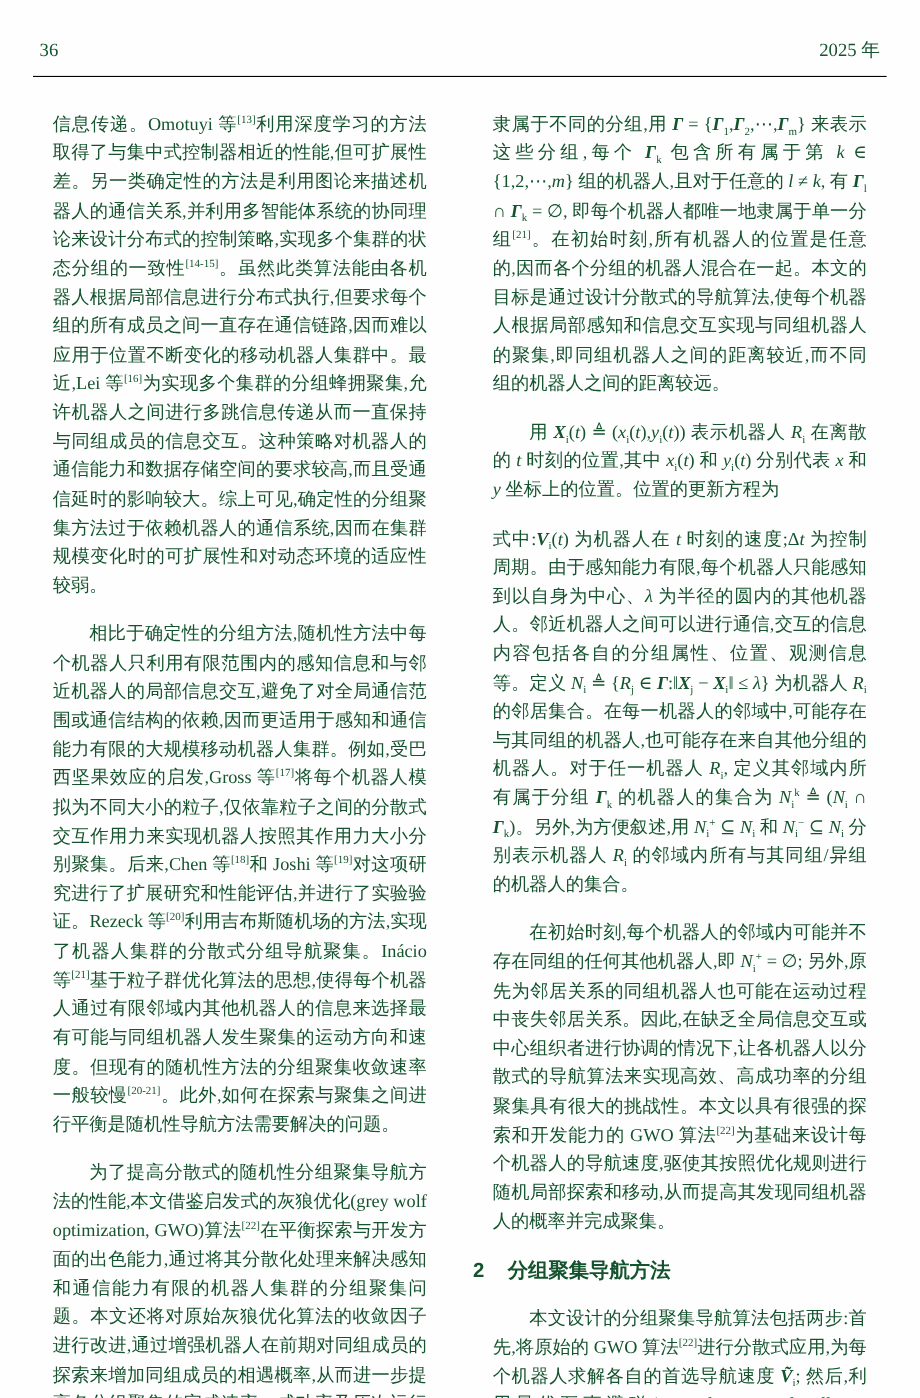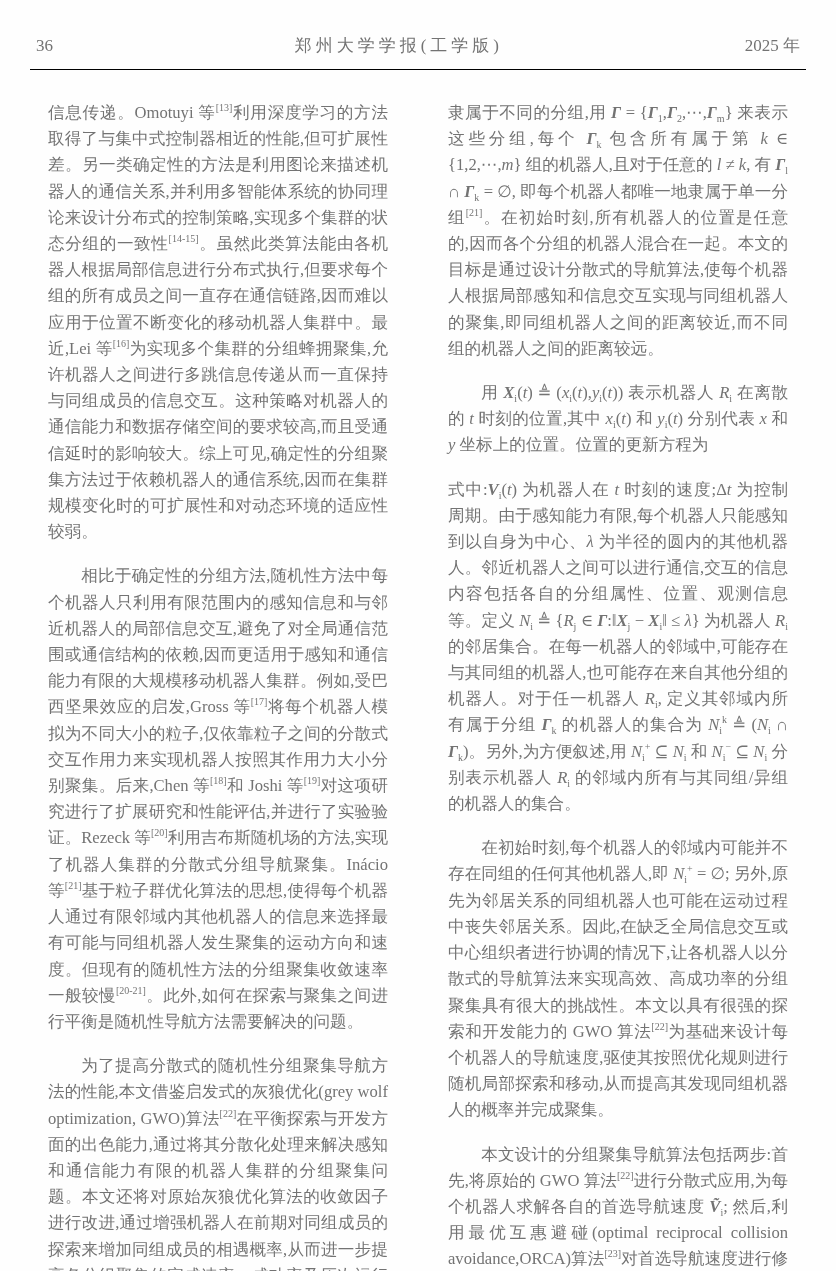--- a/index.html
+++ b/index.html
@@ -5,21 +5,21 @@
   html, body {
     margin: 0; padding: 0;
     background: #ffffff;
   }
   .page {
     position: relative;
     width: 836px; height: 1271px;
     box-sizing: border-box;
     padding: 34px 30px 0 30px;
     background: #fefefe;
-    color: #737373;
+    color: #14532d;
     font-family: "Liberation Serif", "DejaVu Serif", serif;
     overflow: hidden;
   }
   .page-header {
     display: flex;
     justify-content: space-between;
     align-items: baseline;
     font-size: 17px;
     padding: 0 6px 12px 6px;
   }
@@ -66,38 +66,40 @@
     top: 0;
   }
 </style>
 </head>
 <body>
 
 <div class="page">
 
   <div class="page-header">
     <span>36</span>
-    <span class="journal-title">郑州大学学报(工学版)</span>
     <span>2025 年</span>
   </div>
 
   <div class="header-rule"></div>
 
   <div class="columns">
 
     <div class="col">
       <p>信息传递。Omotuyi 等<sup>[13]</sup>利用深度学习的方法取得了与集中式控制器相近的性能,但可扩展性差。另一类确定性的方法是利用图论来描述机器人的通信关系,并利用多智能体系统的协同理论来设计分布式的控制策略,实现多个集群的状态分组的一致性<sup>[14-15]</sup>。虽然此类算法能由各机器人根据局部信息进行分布式执行,但要求每个组的所有成员之间一直存在通信链路,因而难以应用于位置不断变化的移动机器人集群中。最近,Lei 等<sup>[16]</sup>为实现多个集群的分组蜂拥聚集,允许机器人之间进行多跳信息传递从而一直保持与同组成员的信息交互。这种策略对机器人的通信能力和数据存储空间的要求较高,而且受通信延时的影响较大。综上可见,确定性的分组聚集方法过于依赖机器人的通信系统,因而在集群规模变化时的可扩展性和对动态环境的适应性较弱。</p>
       <p class="indent">相比于确定性的分组方法,随机性方法中每个机器人只利用有限范围内的感知信息和与邻近机器人的局部信息交互,避免了对全局通信范围或通信结构的依赖,因而更适用于感知和通信能力有限的大规模移动机器人集群。例如,受巴西坚果效应的启发,Gross 等<sup>[17]</sup>将每个机器人模拟为不同大小的粒子,仅依靠粒子之间的分散式交互作用力来实现机器人按照其作用力大小分别聚集。后来,Chen 等<sup>[18]</sup>和 Joshi 等<sup>[19]</sup>对这项研究进行了扩展研究和性能评估,并进行了实验验证。Rezeck 等<sup>[20]</sup>利用吉布斯随机场的方法,实现了机器人集群的分散式分组导航聚集。Inácio 等<sup>[21]</sup>基于粒子群优化算法的思想,使得每个机器人通过有限邻域内其他机器人的信息来选择最有可能与同组机器人发生聚集的运动方向和速度。但现有的随机性方法的分组聚集收敛速率一般较慢<sup>[20-21]</sup>。此外,如何在探索与聚集之间进行平衡是随机性导航方法需要解决的问题。</p>
       <p class="indent">为了提高分散式的随机性分组聚集导航方法的性能,本文借鉴启发式的灰狼优化(grey wolf optimization, GWO)算法<sup>[22]</sup>在平衡探索与开发方面的出色能力,通过将其分散化处理来解决感知和通信能力有限的机器人集群的分组聚集问题。本文还将对原始灰狼优化算法的收敛因子进行改进,通过增强机器人在前期对同组成员的探索来增加同组成员的相遇概率,从而进一步提高各分组聚集的完成速率、成功率及历次运行的稳定性。</p>
       <p class="indent">考虑在二维环境中的机器人 <i>R</i><sub>1</sub>,<i>R</i><sub>2</sub>,⋯,<i>R</i><sub>n</sub>, 其</p>
     </div>
 
     <div class="col">
       <p>隶属于不同的分组,用 <b><i>Γ</i></b> = {<b><i>Γ</i></b><sub>1</sub>,<b><i>Γ</i></b><sub>2</sub>,⋯,<b><i>Γ</i></b><sub>m</sub>} 来表示这些分组,每个 <b><i>Γ</i></b><sub>k</sub> 包含所有属于第 <i>k</i> ∈ {1,2,⋯,<i>m</i>} 组的机器人,且对于任意的 <i>l</i> ≠ <i>k</i>, 有 <b><i>Γ</i></b><sub>l</sub> ∩ <b><i>Γ</i></b><sub>k</sub> = ∅, 即每个机器人都唯一地隶属于单一分组<sup>[21]</sup>。在初始时刻,所有机器人的位置是任意的,因而各个分组的机器人混合在一起。本文的目标是通过设计分散式的导航算法,使每个机器人根据局部感知和信息交互实现与同组机器人的聚集,即同组机器人之间的距离较近,而不同组的机器人之间的距离较远。</p>
       <p class="indent">用 <b><i>X</i></b><sub>i</sub>(<i>t</i>) ≜ (<i>x</i><sub>i</sub>(<i>t</i>),<i>y</i><sub>i</sub>(<i>t</i>)) 表示机器人 <i>R</i><sub>i</sub> 在离散的 <i>t</i> 时刻的位置,其中 <i>x</i><sub>i</sub>(<i>t</i>) 和 <i>y</i><sub>i</sub>(<i>t</i>) 分别代表 <i>x</i> 和 <i>y</i> 坐标上的位置。位置的更新方程为</p>
       <p>式中:<b><i>V</i></b><sub>i</sub>(<i>t</i>) 为机器人在 <i>t</i> 时刻的速度;Δ<i>t</i> 为控制周期。由于感知能力有限,每个机器人只能感知到以自身为中心、<i>λ</i> 为半径的圆内的其他机器人。邻近机器人之间可以进行通信,交互的信息内容包括各自的分组属性、位置、观测信息等。定义 <i>N</i><sub>i</sub> ≜ {<i>R</i><sub>j</sub> ∈ <b><i>Γ</i></b>:‖<b><i>X</i></b><sub>j</sub> − <b><i>X</i></b><sub>i</sub>‖ ≤ <i>λ</i>} 为机器人 <i>R</i><sub>i</sub> 的邻居集合。在每一机器人的邻域中,可能存在与其同组的机器人,也可能存在来自其他分组的机器人。对于任一机器人 <i>R</i><sub>i</sub>, 定义其邻域内所有属于分组 <b><i>Γ</i></b><sub>k</sub> 的机器人的集合为 <i>N</i><sub>i</sub><sup>k</sup> ≜ (<i>N</i><sub>i</sub> ∩ <b><i>Γ</i></b><sub>k</sub>)。另外,为方便叙述,用 <i>N</i><sub>i</sub><sup>+</sup> ⊆ <i>N</i><sub>i</sub> 和 <i>N</i><sub>i</sub><sup>−</sup> ⊆ <i>N</i><sub>i</sub> 分别表示机器人 <i>R</i><sub>i</sub> 的邻域内所有与其同组/异组的机器人的集合。</p>
       <p class="indent">在初始时刻,每个机器人的邻域内可能并不存在同组的任何其他机器人,即 <i>N</i><sub>i</sub><sup>+</sup> = ∅; 另外,原先为邻居关系的同组机器人也可能在运动过程中丧失邻居关系。因此,在缺乏全局信息交互或中心组织者进行协调的情况下,让各机器人以分散式的导航算法来实现高效、高成功率的分组聚集具有很大的挑战性。本文以具有很强的探索和开发能力的 GWO 算法<sup>[22]</sup>为基础来设计每个机器人的导航速度,驱使其按照优化规则进行随机局部探索和移动,从而提高其发现同组机器人的概率并完成聚集。</p>
+      <div class="section-heading">
+        <span class="section-number">2</span><span>分组聚集导航方法</span>
+      </div>
       <p class="indent">本文设计的分组聚集导航算法包括两步:首先,将原始的 GWO 算法<sup>[22]</sup>进行分散式应用,为每个机器人求解各自的首选导航速度 <b><i>Ṽ</i></b><sub>i</sub>; 然后,利用最优互惠避碰(optimal reciprocal collision avoidance,ORCA)算法<sup>[23]</sup>对首选导航速度进行修正来产生最终的导航速度 <b><i>V</i></b><sub>i</sub>, 避免机器人在分组聚集的运动过</p>
     </div>
 
   </div>
 
 </div>
 
 </body></html>

